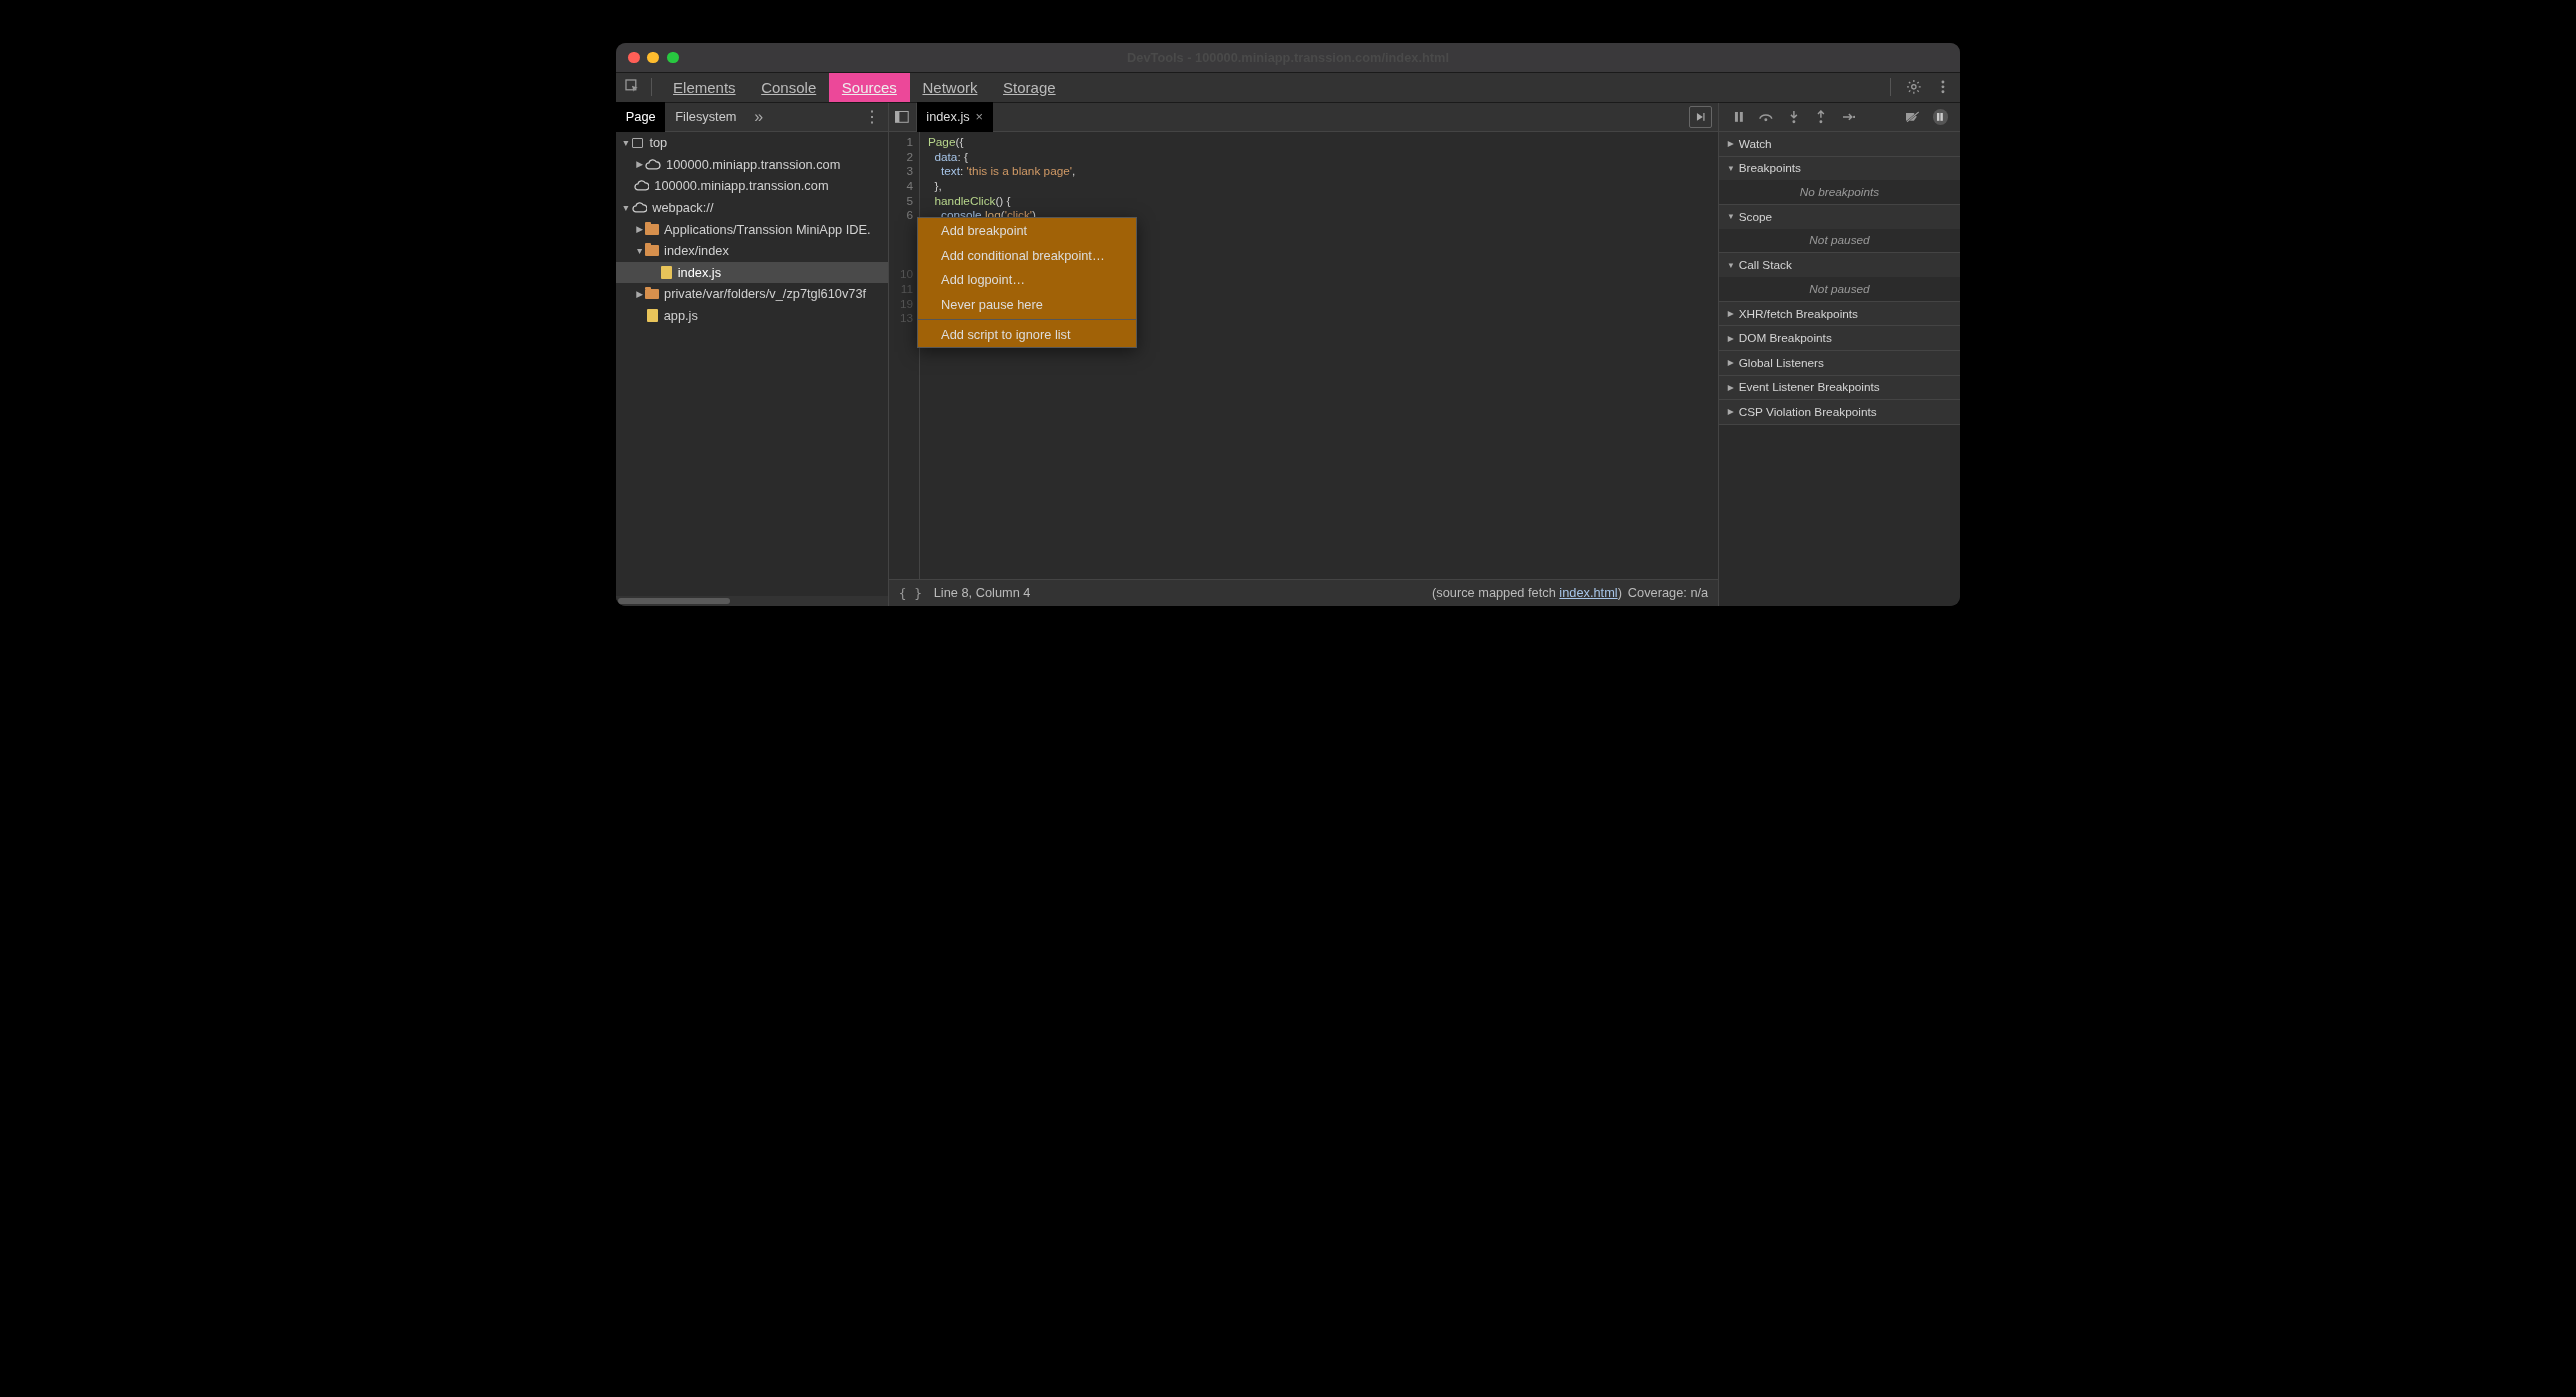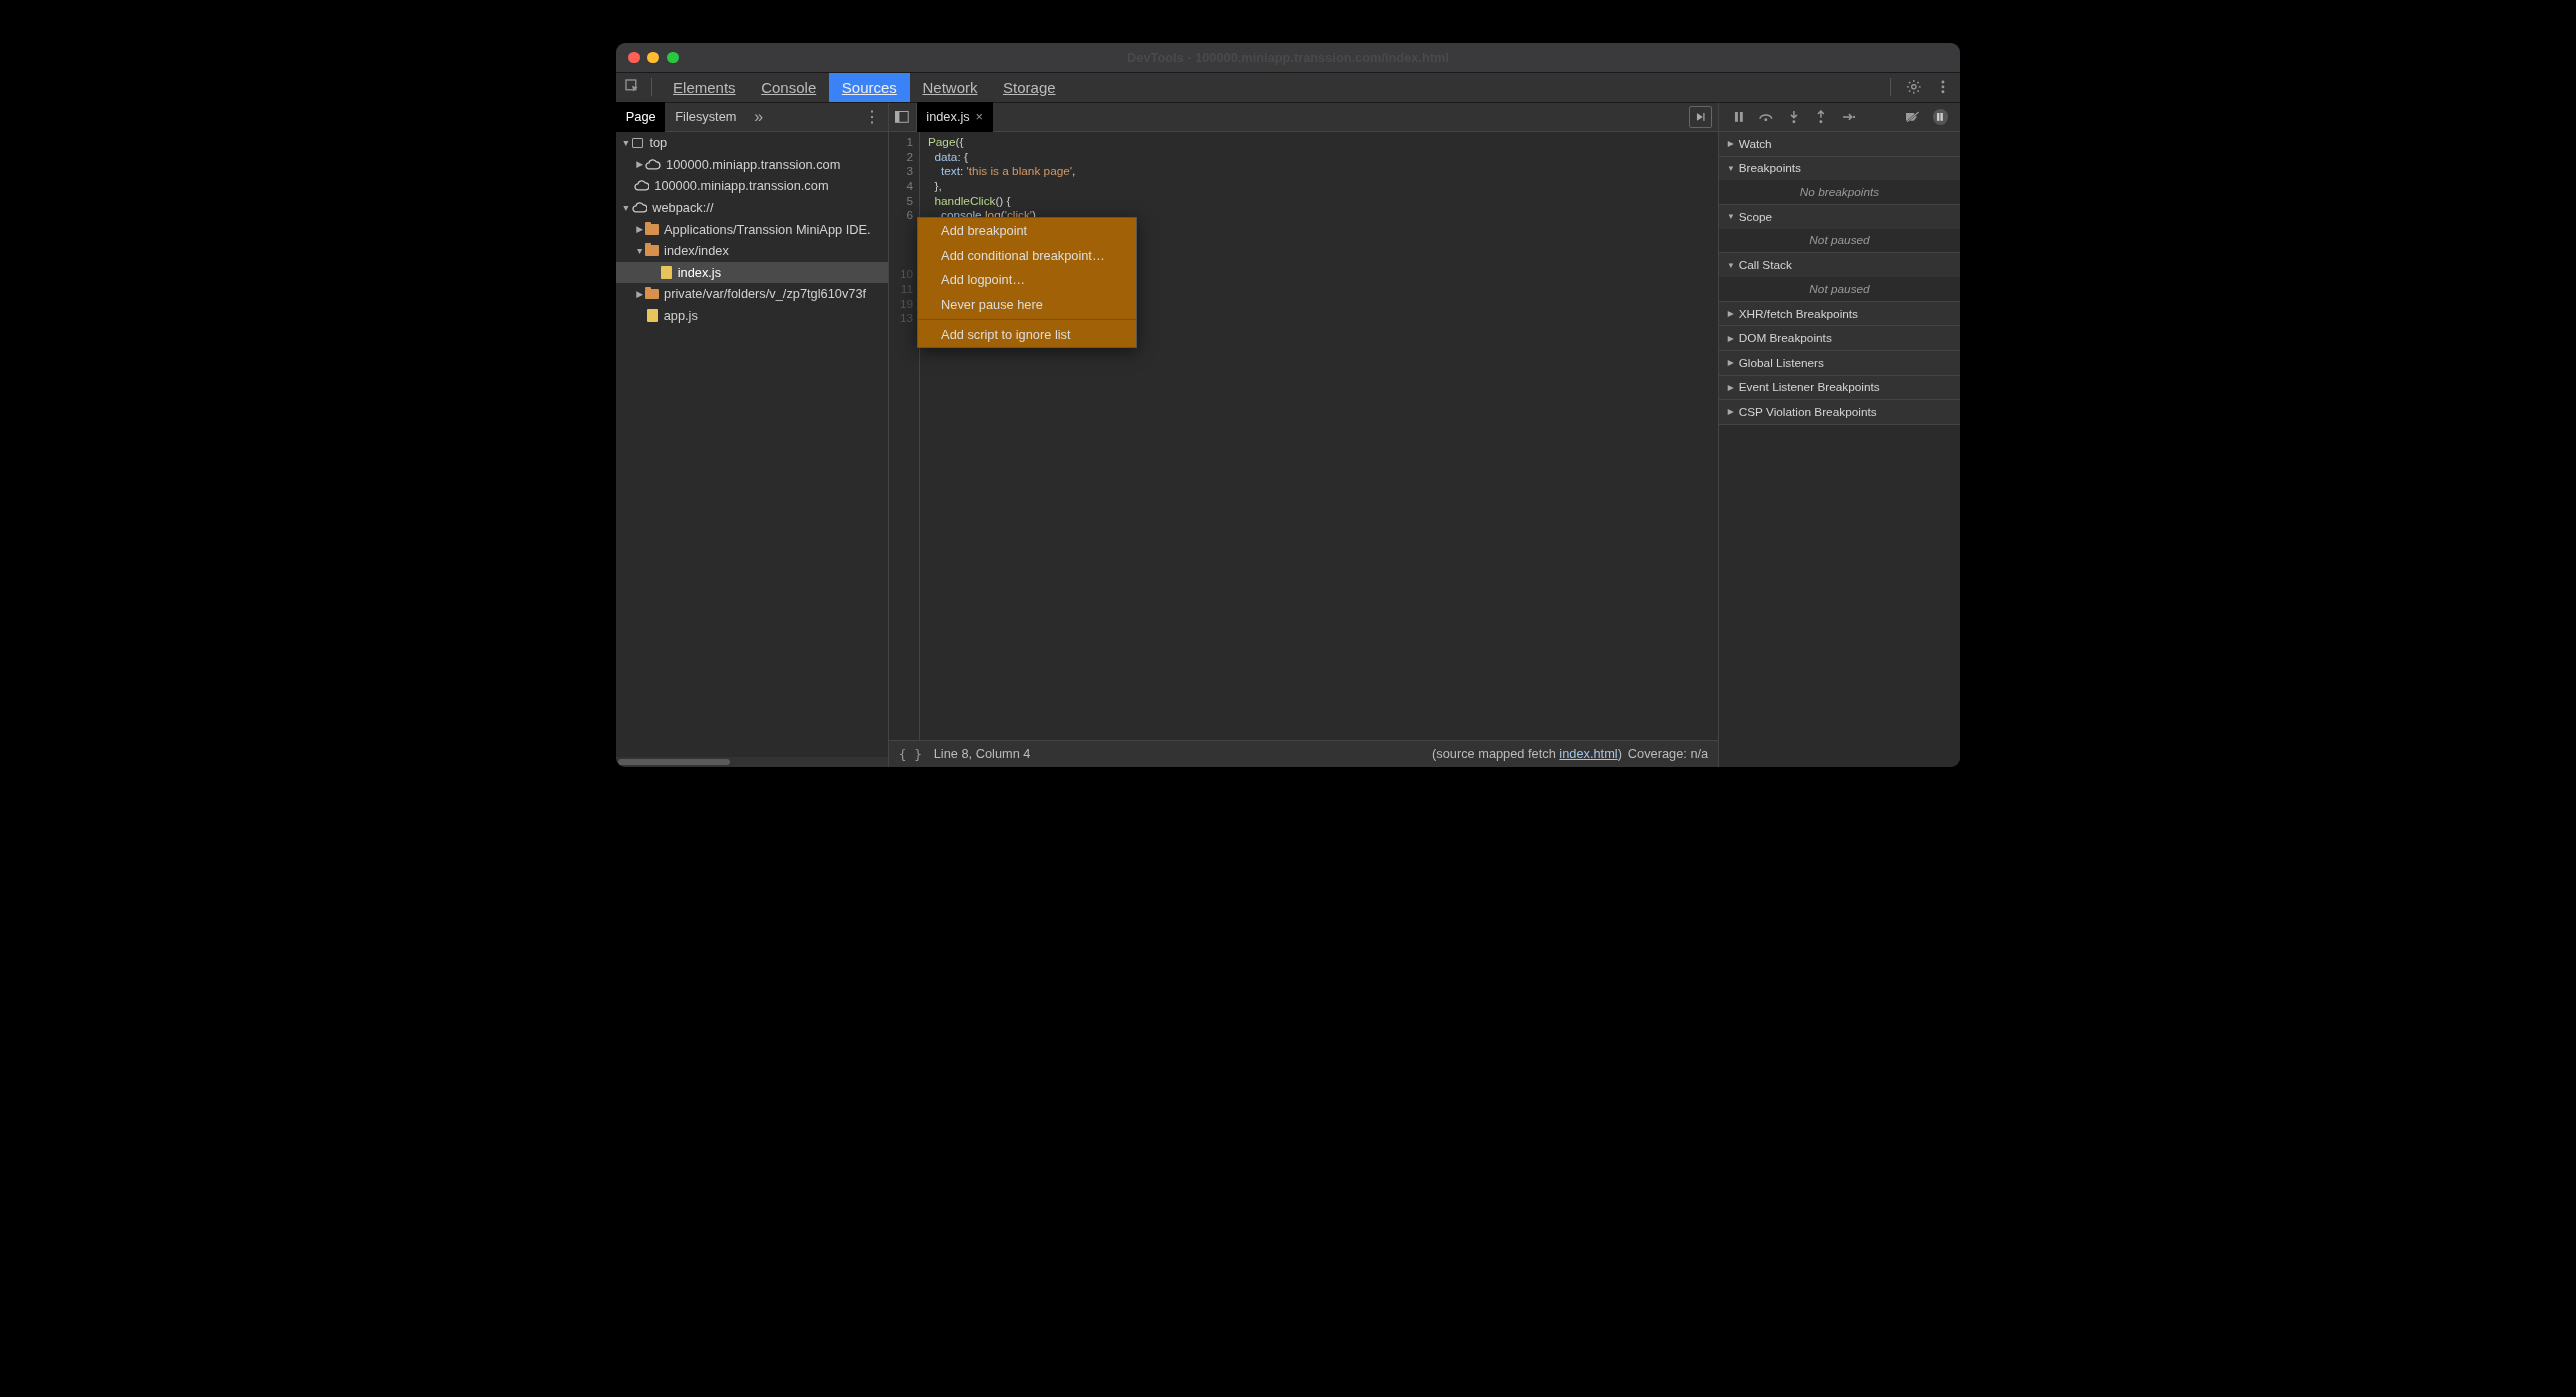--- a/index.html
+++ b/index.html
@@ -9,25 +9,25 @@
 .traffic-lights{display:flex;gap:7.9px;padding-left:11.8px;}
 .light{width:11.8px;height:11.8px;border-radius:50%;}
 .red{background:#ff5f57;}
 .yellow{background:#febc2e;}
 .green{background:#28c840;}
 .win-title{position:absolute;left:50%;transform:translateX(-50%);color:#333;font-size:12.8px;font-weight:600;color:#4a4a4a;}
 .topbar{height:29.5px;background:#333333;display:flex;align-items:center;padding:0 5.9px;border-bottom:1px solid #1a1a1a;}
 .inspect-btn{width:21.6px;height:21.6px;display:flex;align-items:center;justify-content:center;color:#888;}
 .divider{width:1px;height:17.7px;background:#555;margin:0 7.9px;}
 .tab-item{padding:0 12.8px;height:29.5px;display:flex;align-items:center;color:#bbb;font-size:15px;cursor:pointer;text-decoration:underline;}
-.tab-item.active{background:#3b82f6;color:#eee;}
+.tab-item.active{background:#ec4899;color:#eee;}
 .topbar-right{margin-left:auto;display:flex;align-items:center;gap:7.9px;}
 .topbar-right .divider{margin:0 3.9px;}
 .icon-btn{width:21.6px;height:21.6px;display:flex;align-items:center;justify-content:center;color:#9a9a9a;cursor:pointer;}
-.main{display:flex;height:664px;justify-content:flex-end;}
+.main{display:flex;height:503px;justify-content:flex-end;}
 .navigator{width:273px;background:#2b2b2b;border-right:1px solid #444;display:flex;flex-direction:column;}
 .nav-tabs{height:29.5px;display:flex;align-items:center;background:#333;border-bottom:1px solid #444;}
 .nav-tab{padding:0 9.8px;height:29.5px;display:flex;align-items:center;color:#ccc;font-size:12.8px;}
 .nav-tab.active{background:#000;color:#fff;}
 .nav-more{padding:0 7.9px;color:#aaa;}
 .nav-tabs-right{margin-left:auto;padding:0 7.9px;color:#aaa;}
 .tree{flex:1;font-size:12.8px;color:#d1d1d1;}
 .tree-item{display:flex;align-items:center;height:21.6px;cursor:pointer;white-space:nowrap;overflow:hidden;}
 .tree-item.selected{background:#4a4a4a;color:#fff;}
 .tw{display:inline-flex;align-items:center;justify-content:center;width:11.8px;font-size:8.8px;color:#aaa;}

